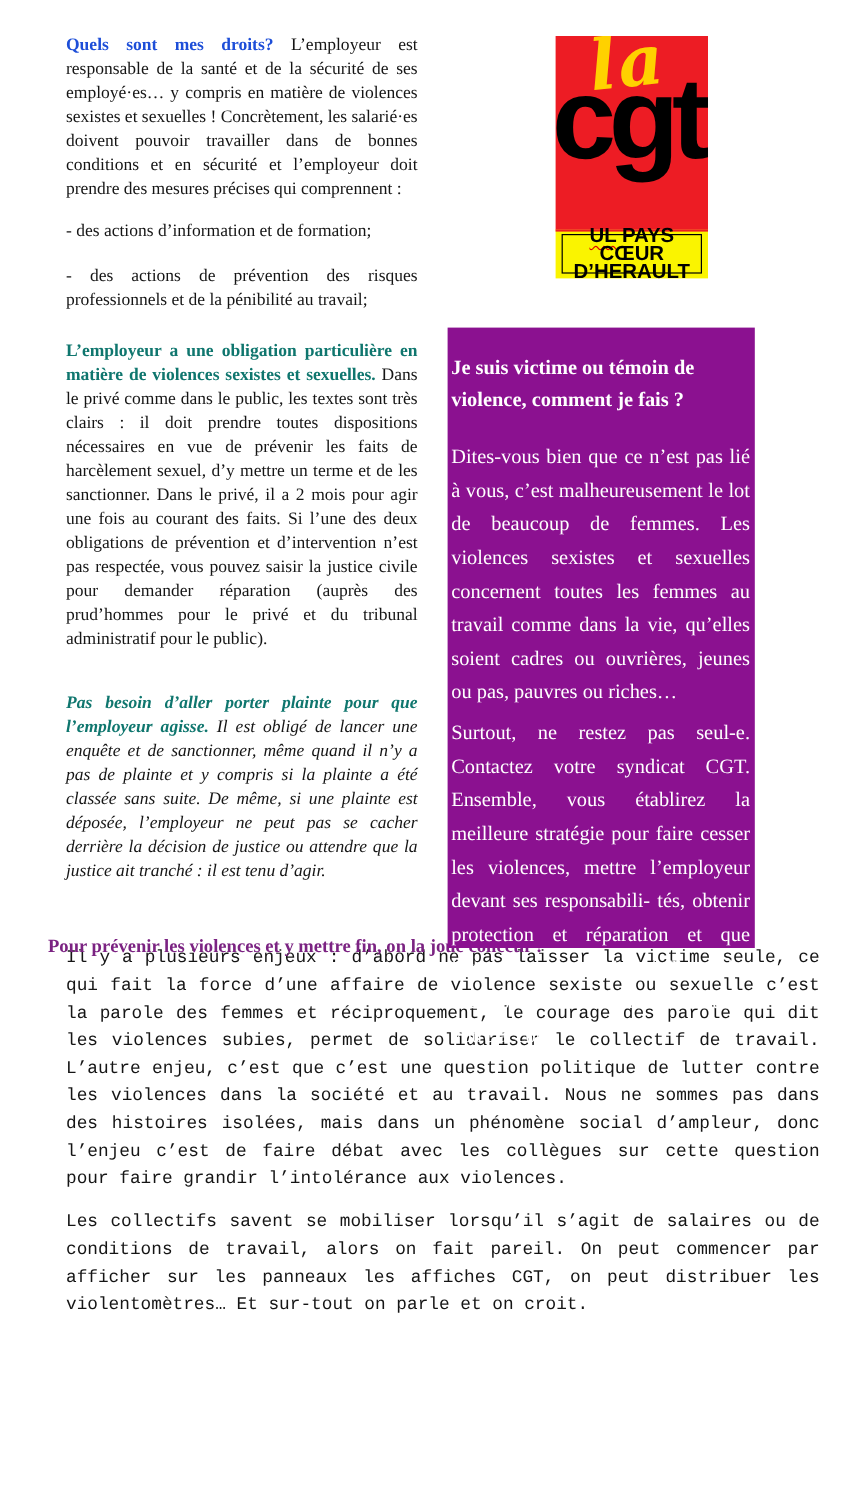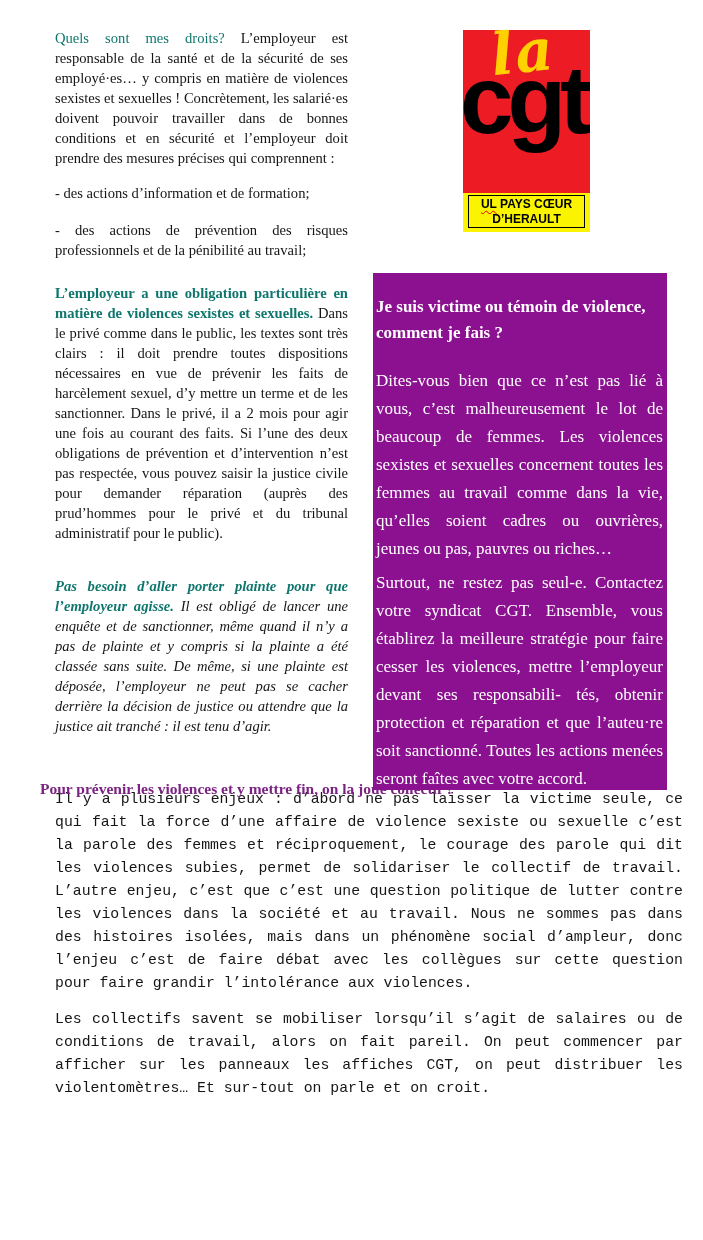--- a/index.html
+++ b/index.html
@@ -13,21 +13,21 @@
   }
   
   .left-col{
     position:absolute;left:55px;top:28px;width:293px;
     font-size:14.6px;line-height:20px;text-align:justify;
   }
   .left-col p{margin:0 0 15px 0;}
   .left-col p.bullet{margin:0 0 17px 0;}
   .left-col p.para2{margin-top:23px;}
   .left-col p.para3{margin-top:33px;font-style:italic;}
-  .lead-light{color:#0f766e;}
+  .lead-light{color:#1d4ed8;font-weight:bold;}
   .lead-bold{color:#0f766e;font-weight:bold;}
   
   .logo{
     position:absolute;left:463px;top:30px;width:127px;height:161px;
     background:#ed1c24;overflow:hidden;
   }
   .logo .la{
     position:absolute;left:28px;top:-12px;
     font-family:"DejaVu Serif", serif;font-style:italic;font-weight:bold;
     font-size:58px;color:#ffd100;transform:rotate(-6deg);letter-spacing:2px;
@@ -38,26 +38,26 @@
     font-size:96px;line-height:1;color:#000000;letter-spacing:-6px;
   }
   .logo-caption{
     position:absolute;left:463px;top:191px;width:127px;height:41px;
     background:#faf400;border-top:2px solid #ed1c24;box-sizing:border-box;
   }
   .logo-caption .inner{
     margin:2px 5px 3px 5px;height:31px;border:1px solid #000;
     display:flex;flex-direction:column;align-items:center;justify-content:center;
     font-family:"Liberation Sans", sans-serif;font-weight:bold;
-    font-size:12px;line-height:15px;color:#000;text-align:center;
+    font-size:17px;line-height:15px;color:#000;text-align:center;
   }
   .squiggle{text-decoration:underline wavy #e00000 1px;text-underline-offset:2px;}
   
   .purple-box{
-    position:absolute;left:373px;top:273px;width:294px;height:517px;
+    position:absolute;left:373px;top:273px;width:256px;height:517px;
     background:#8b1190;z-index:2;
     box-sizing:border-box;padding:21px 4px 0 3px;
     color:#ffffff;text-align:justify;
   }
   .purple-box .pb-heading{
     font-weight:bold;font-size:17px;line-height:26px;
     margin:0 0 21px 0;text-align:left;
   }
   .purple-box p{font-size:17px;line-height:28px;margin:0 0 6px 0;}
   

